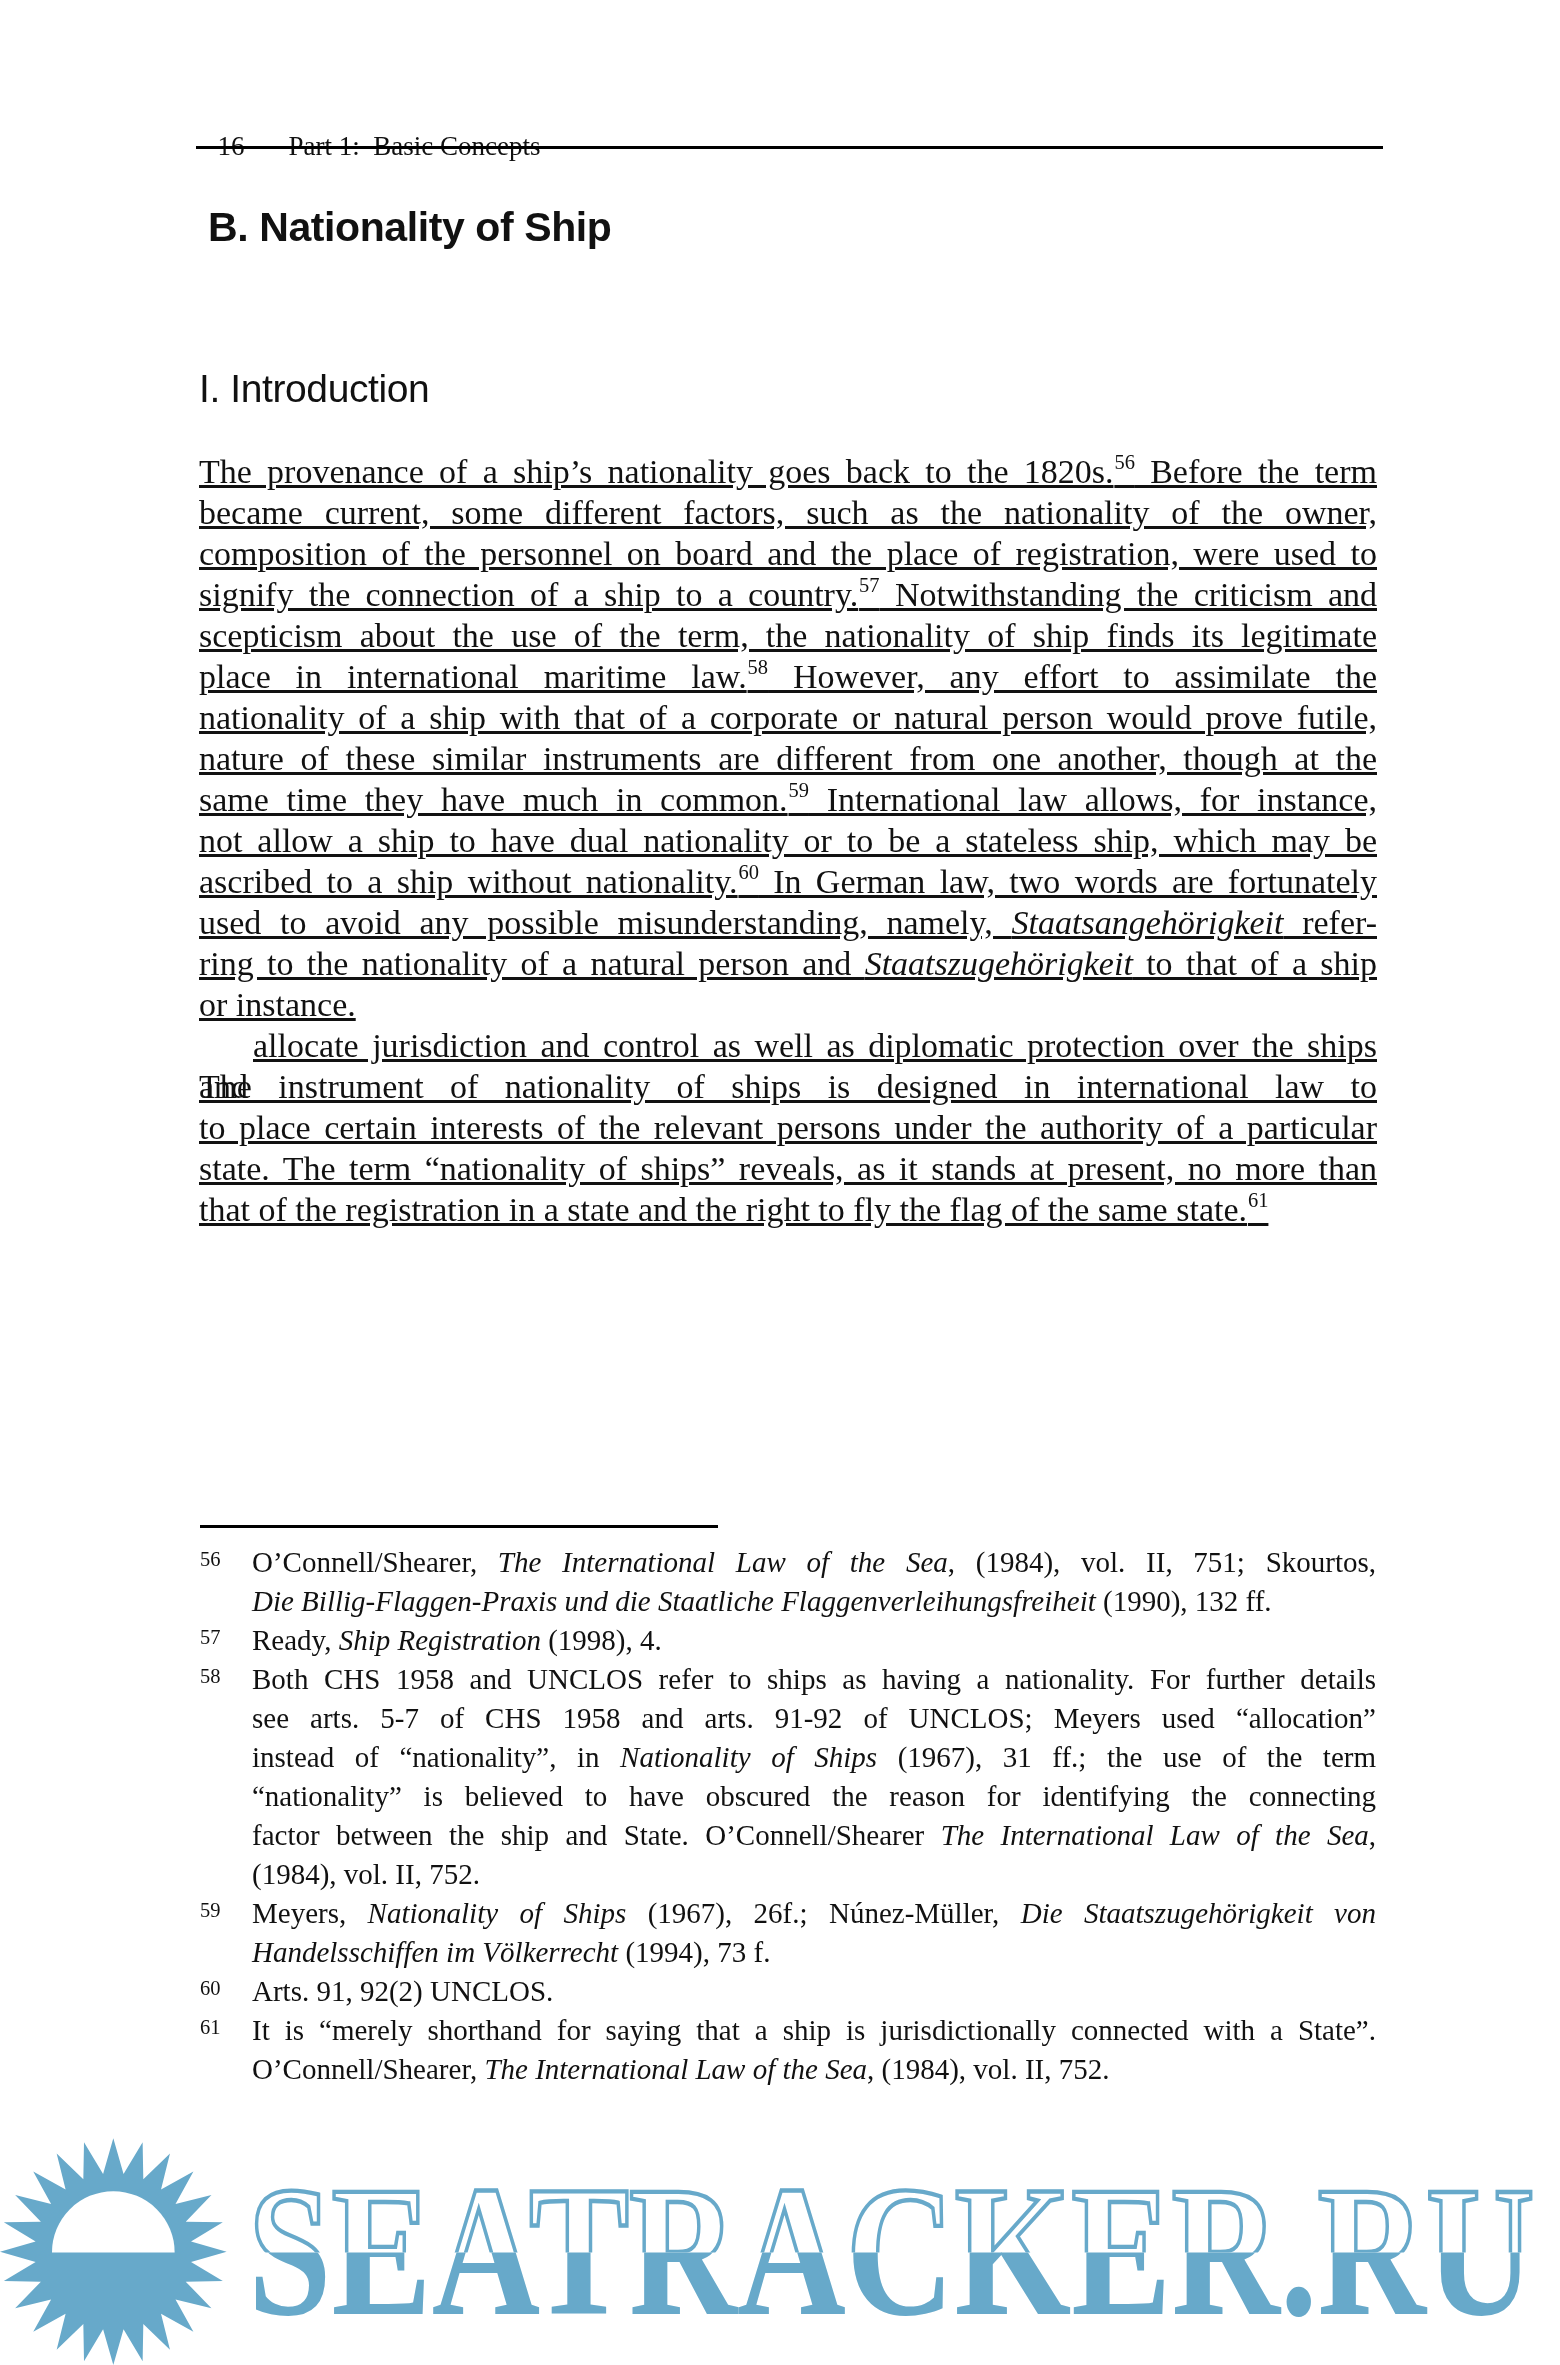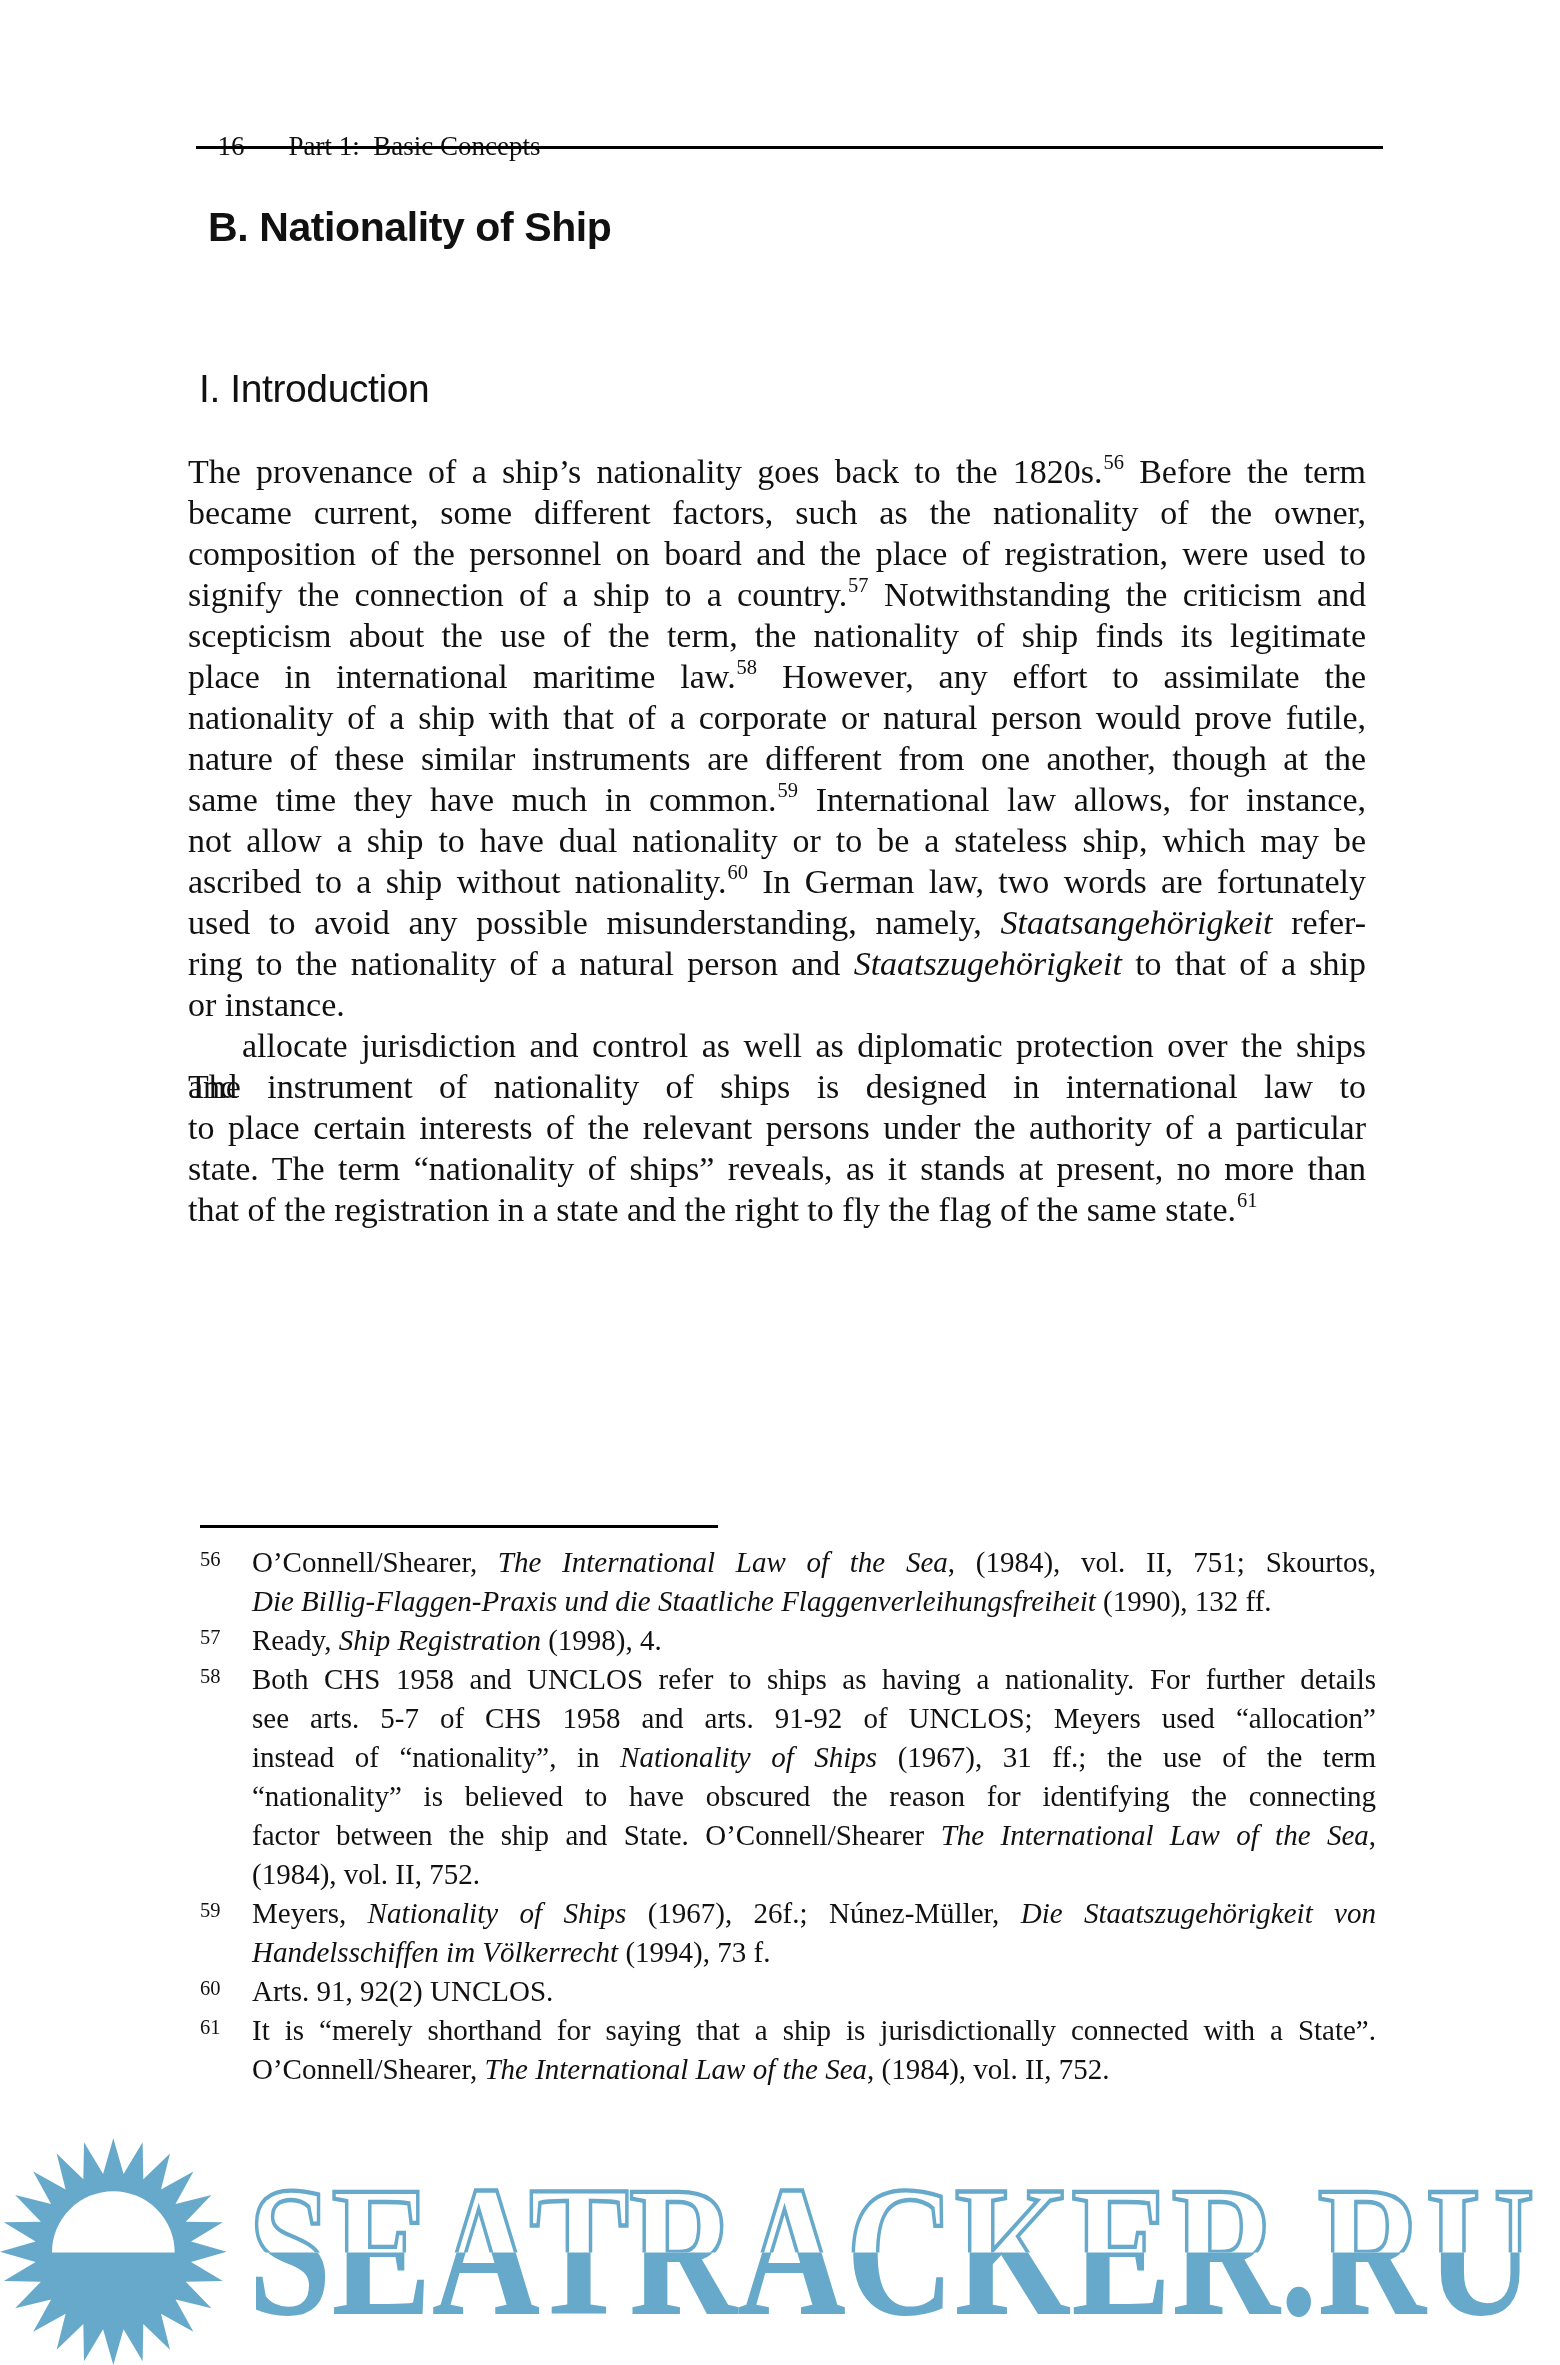--- a/index.html
+++ b/index.html
@@ -7,21 +7,21 @@
   .serif { font-family: "Liberation Serif", "DejaVu Serif", serif; }
   .sans { font-family: "Liberation Sans", "DejaVu Sans", sans-serif; }
 
   #running-head { position: absolute; left: 204px; top: 95px; font-size: 27px; line-height: 34px; white-space: pre; }
   #running-head .num { display: inline-block; width: 71px; }
   #head-rule { position: absolute; left: 196px; top: 146px; width: 1187px; height: 3.4px; background: #000; }
 
   #section-title { position: absolute; left: 197px; top: 192px; font-size: 41px; line-height: 48px; font-weight: bold; letter-spacing: -0.4px; margin: 11px; }
   #subsection-title { position: absolute; left: 199px; top: 366px; font-size: 39px; line-height: 46px; font-weight: normal; letter-spacing: -0.4px; margin: 0; }
 
-  #body-text { position: absolute; left: 188px; top: 451px; width: 1178px; font-size: 34px; line-height: 41px; }
+  #body-text { position: absolute; left: 199px; top: 451px; width: 1178px; font-size: 34px; line-height: 41px; text-decoration: underline; }
   .line { white-space: nowrap; height: 41px; text-align: justify; text-align-last: justify; }
   .line.last { text-align: left; text-align-last: left; }
   .line .wrap { white-space: normal; display: block; }
   .para + .para .line:first-child .wrap { text-indent: 54px; }
   .sup { font-size: 20.5px; position: relative; top: -14.5px; line-height: 0; margin-left: 0.9px; }
   .it { font-style: italic; }
 
   #fn-rule { position: absolute; left: 200px; top: 1525px; width: 518px; height: 2.6px; background: #000; }
   #footnotes { position: absolute; left: 252px; top: 1543px; width: 1124px; font-size: 29px; line-height: 39px; }
   .fn-line { position: relative; height: 39px; text-align: justify; text-align-last: justify; white-space: normal; }

